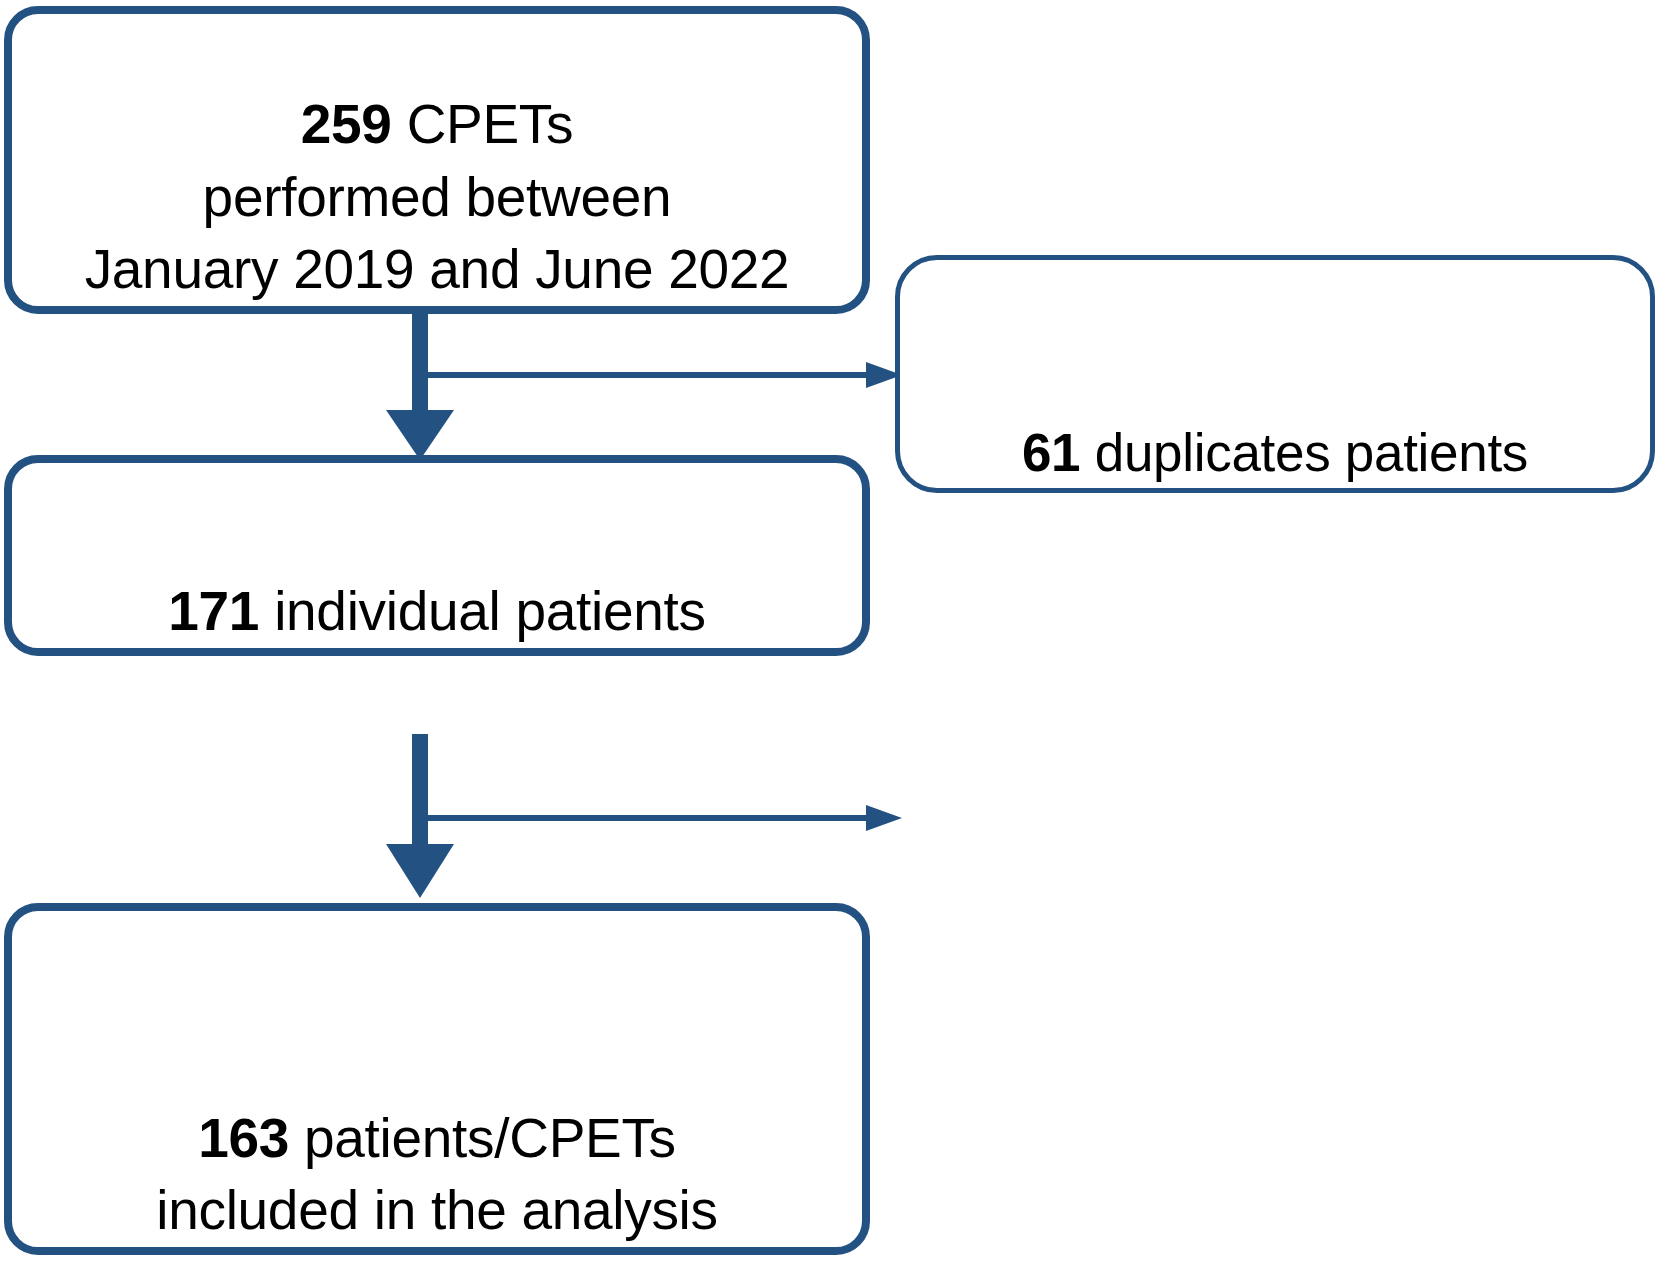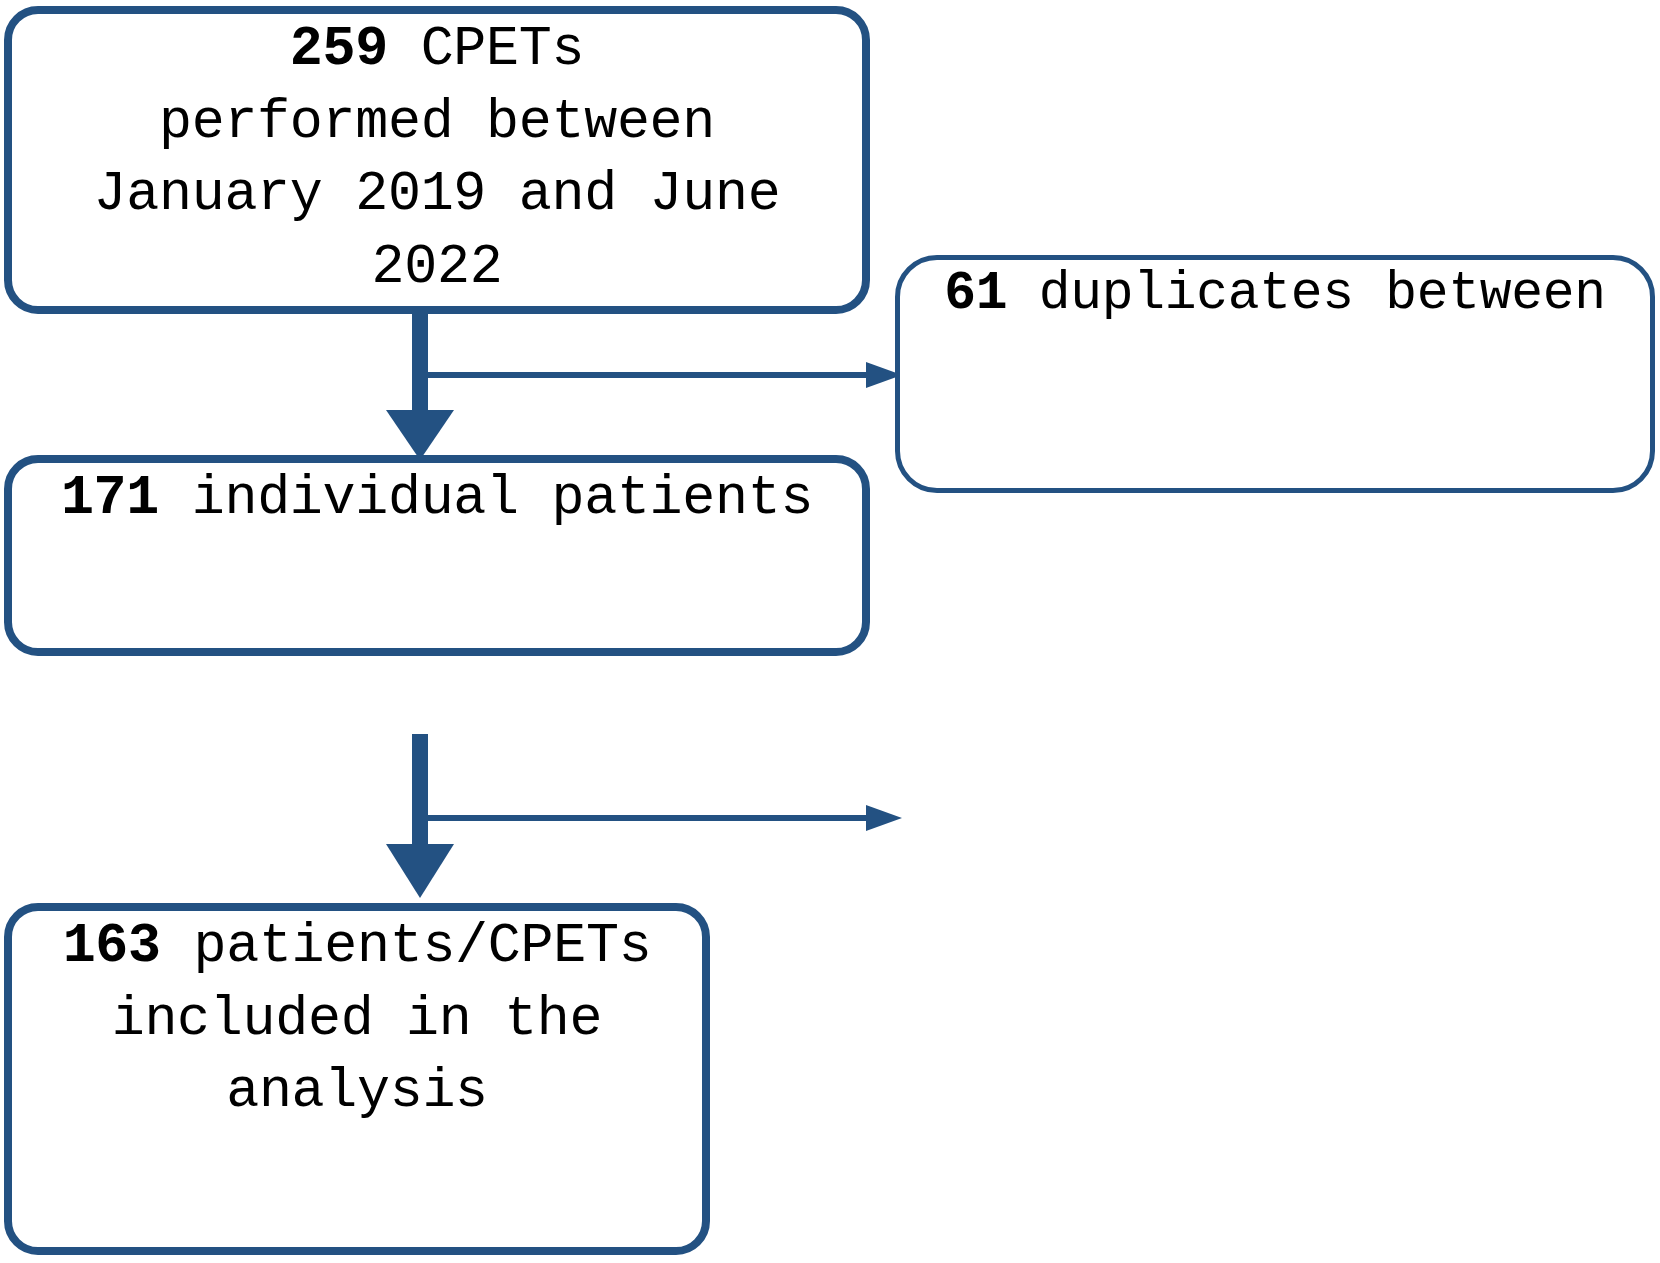--- a/index.html
+++ b/index.html
@@ -26,26 +26,25 @@
     top: 0;
     width: 1660px;
     height: 1263px;
     pointer-events: none;
   }
   .node {
     position: absolute;
     box-sizing: border-box;
     background: #ffffff;
     display: flex;
-    align-items: flex-start;
+    align-items: flex-end;
     justify-content: center;
     text-align: center;
     color: #000000;
     line-height: 1.32;
-    font-family: Liberation Mono, monospace;
   }
   .node-main {
     border: 8px solid #235182;
     border-radius: 34px;
     font-size: 55px;
     letter-spacing: -0.3px;
   }
   .node-side {
     border: 5px solid #235182;
     border-radius: 42px;
@@ -61,21 +60,21 @@
   }
   .node b {
     font-weight: bold;
   }
 
   
   #node-cpets        { left: 4px;   top: 6px;    width: 866px; height: 308px; }
   #node-duplicates   { left: 895px; top: 255px;  width: 760px; height: 238px; }
   #node-patients     { left: 4px;   top: 455px;  width: 866px; height: 201px; }
   #node-paced        { left: 895px; top: 708px;  width: 760px; height: 230px; }
-  #node-included     { left: 4px;   top: 903px;  width: 706px; height: 352px; }
+  #node-included     { left: 4px;   top: 903px;  width: 866px; height: 352px; }
 </style>
 </head>
 <body>
 
 <div id="flowchart">
 
   <svg id="connectors" viewBox="0 0 1660 1263" width="1660" height="1263" xmlns="http://www.w3.org/2000/svg">
 
     <g>
       <rect x="412" y="310" width="16" height="110" fill="#235182"></rect>
@@ -98,21 +97,21 @@
     </g>
   </svg>
 
   <div class="node node-main" id="node-cpets">
     <span class="txt"><b>259</b> <span>CPETs
 performed between
 January 2019 and June 2022</span></span>
   </div>
 
   <div class="node node-side" id="node-duplicates">
-    <span class="txt"><b>61</b> <span>duplicates between</span></span>
+    <span class="txt"><b>61</b> <span>duplicates patients</span></span>
   </div>
 
   <div class="node node-main" id="node-patients">
     <span class="txt"><b>171</b> <span>individual patients</span></span>
   </div>
 
 
   <div class="node node-main" id="node-included">
     <span class="txt"><b>163</b> <span>patients/CPETs
 included in the analysis</span></span>

